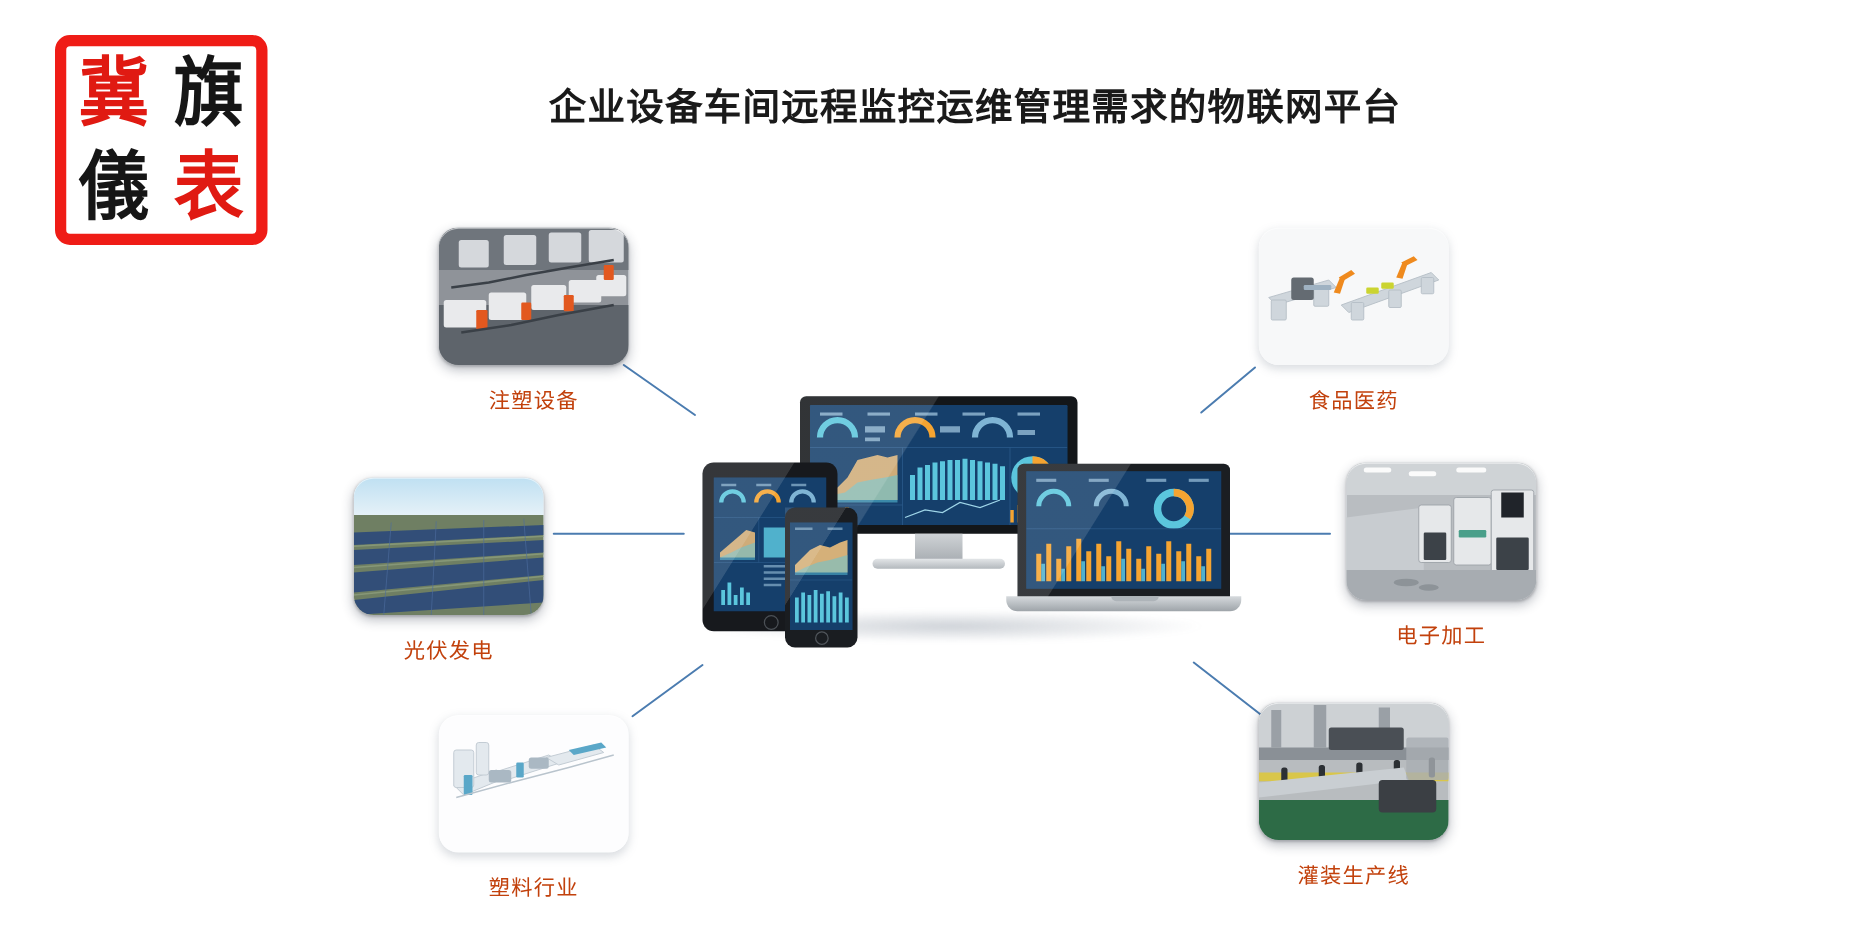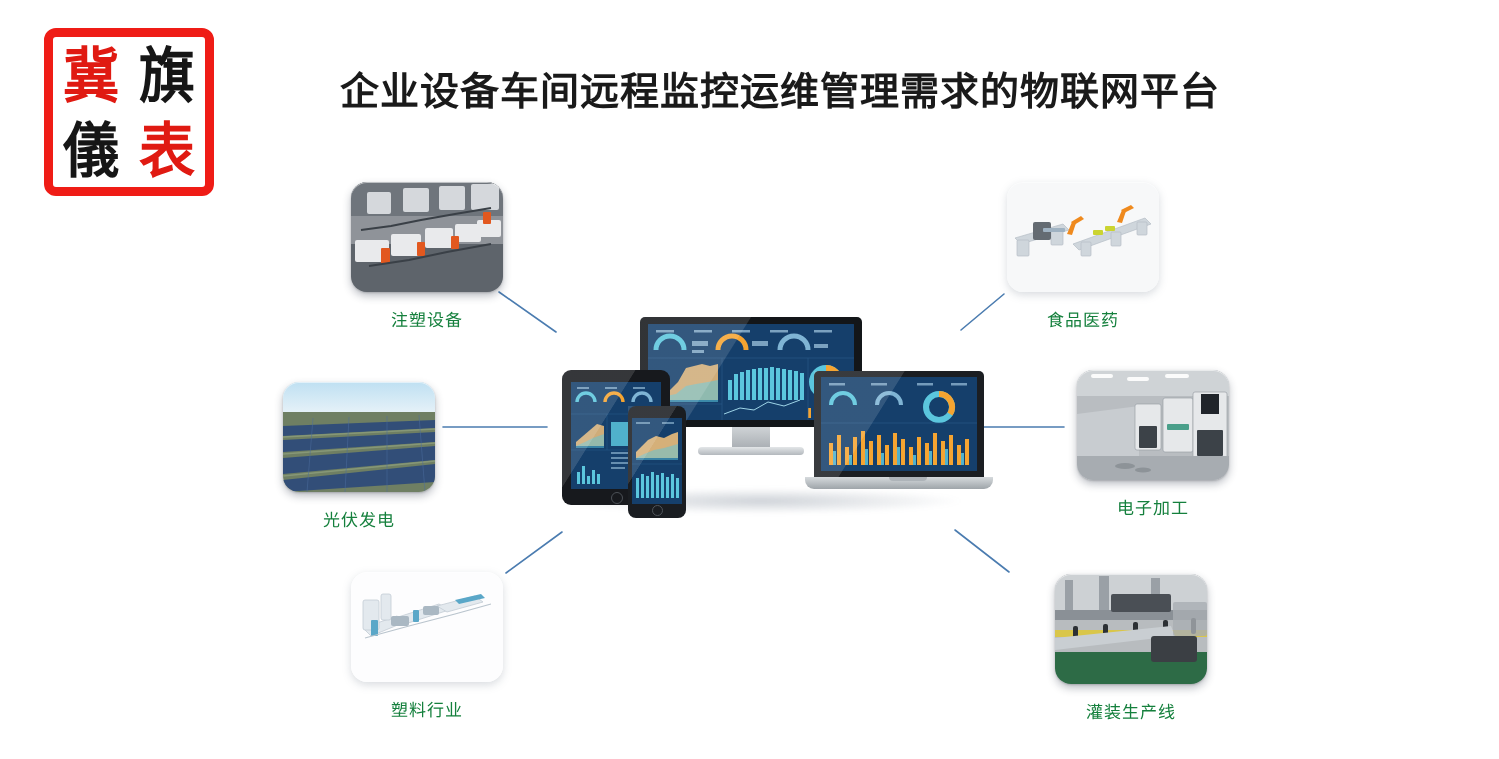--- a/index.html
+++ b/index.html
@@ -25,21 +25,21 @@
     font-weight:bold;font-size:56px;line-height:1;
     letter-spacing:0;
     transform:scaleY(1.08);
   }
   .logo-char.red{color:#e01a12;}
   .logo-char.black{color:#161616;}
 
   
   .title{
     position:absolute;left:330px;top:68px;width:900px;text-align:center;
-    font-size:39px;line-height:1.25;color:#1a1a1a;font-weight:600;
+    font-size:30px;line-height:1.25;color:#1a1a1a;font-weight:600;
     letter-spacing:1px;
     font-family:"DejaVu Sans","Liberation Sans",sans-serif;
     white-space:nowrap;
   }
 
   
   .links{position:absolute;left:0;top:0;width:1499px;height:759px;pointer-events:none;}
 
   
   .node{position:absolute;width:190px;text-align:center;}
@@ -48,21 +48,21 @@
     border-radius:16px;overflow:hidden;position:relative;
     box-shadow:0 4px 9px rgba(30,40,60,.30), 0 1px 2px rgba(0,0,0,.18);
     background:#e9ecef;
   }
   .node .thumb::after{
     content:"";position:absolute;inset:0;border-radius:16px;
     box-shadow:inset 0 1px 0 rgba(255,255,255,.55);
     pointer-events:none;
   }
   .node .caption{
-    margin-top:14px;font-size:17px;color:#15803d;letter-spacing:1px;
+    margin-top:14px;font-size:17px;color:#c2410c;letter-spacing:1px;
     font-family:"DejaVu Sans","Liberation Sans",sans-serif;
   }
   .node.light .thumb{box-shadow:0 3px 8px rgba(120,130,145,.28);background:#fafbfc;}
 
   
   .scene{position:absolute;inset:0;}
 
   
   .devices{position:absolute;left:548px;top:305px;width:420px;height:215px;}
   .screen-bg{background:#123a63;}
@@ -292,21 +292,21 @@
           <rect x="98" y="44" width="10" height="5" rx="1"></rect>
         </g>
         <g fill="#9fb2c2">
           <rect x="36" y="46" width="22" height="4" rx="1"></rect>
         </g>
       </svg>
     </div>
     <div class="caption">食品医药</div>
   </div>
 
-  <div class="node" style="left:1036px;top:562px;margin-top:12px;">
+  <div class="node" style="left:988px;top:562px;">
     <div class="thumb">
       <svg class="scene" viewBox="0 0 152 110" preserveAspectRatio="none">
         <rect width="152" height="110" fill="#b8bcbf"></rect>
         <rect width="152" height="40" fill="#cdd1d4"></rect>
         <g fill="#9aa0a6">
           <rect x="10" y="6" width="8" height="30"></rect>
           <rect x="44" y="2" width="10" height="34"></rect>
           <rect x="96" y="4" width="9" height="32"></rect>
         </g>
         <rect x="0" y="36" width="152" height="10" fill="#8a9096"></rect>

